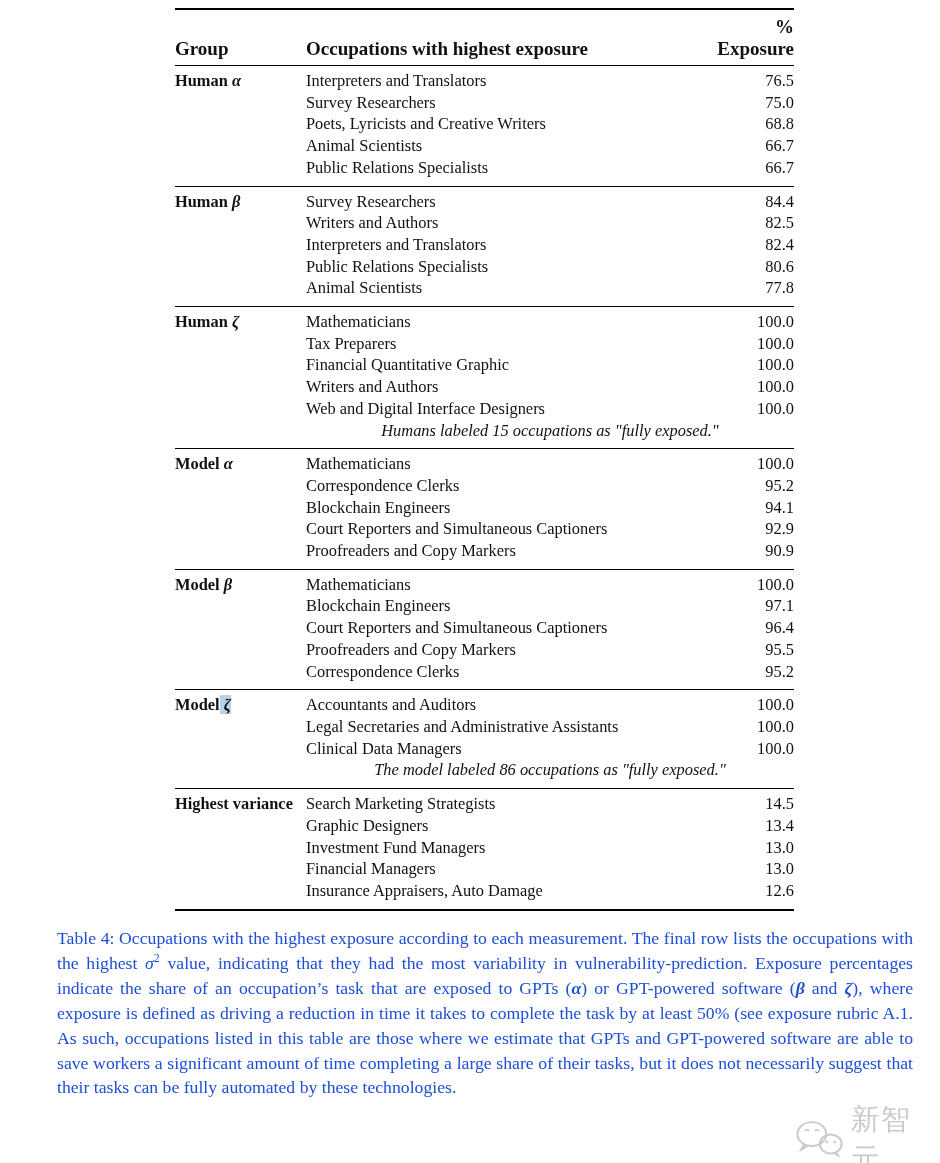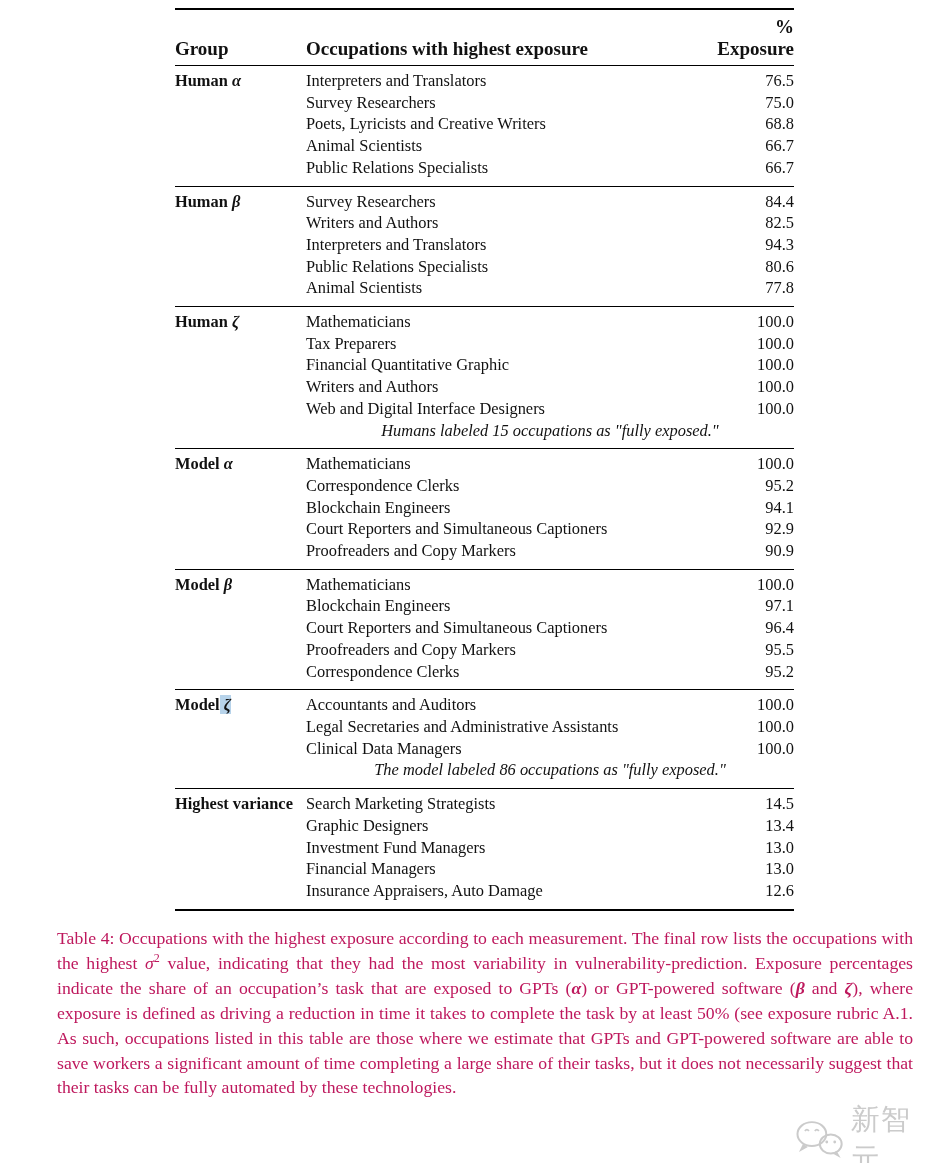--- a/index.html
+++ b/index.html
@@ -56,21 +56,21 @@
   }
 
   
   .caption {
     position: absolute;
     left: 57px; top: 926px;
     width: 856px;
     font-size: 17.7px;
     line-height: 24.9px;
     text-align: justify;
-    color: #be185d;
+    color: #1d4ed8;
   }
   .caption .seg-it  { font-style: italic; }
   .caption .seg-bg  { font-weight: bold; font-style: italic; }
   .caption sup.seg-sup { font-size: 0.68em; line-height: 0; }
 
   
   .watermark {
     position: absolute;
     left: 794px; top: 1100px;
     display: flex;
@@ -130,21 +130,21 @@
           <td class="val-cell">84.4</td>
         </tr>
         <tr>
           <td class="grp-cell"></td>
           <td class="occ-cell">Writers and Authors</td>
           <td class="val-cell">82.5</td>
         </tr>
         <tr>
           <td class="grp-cell"></td>
           <td class="occ-cell">Interpreters and Translators</td>
-          <td class="val-cell">94.3</td>
+          <td class="val-cell">82.4</td>
         </tr>
         <tr>
           <td class="grp-cell"></td>
           <td class="occ-cell">Public Relations Specialists</td>
           <td class="val-cell">80.6</td>
         </tr>
         <tr class="sec-last">
           <td class="grp-cell"></td>
           <td class="occ-cell">Animal Scientists</td>
           <td class="val-cell">77.8</td>

